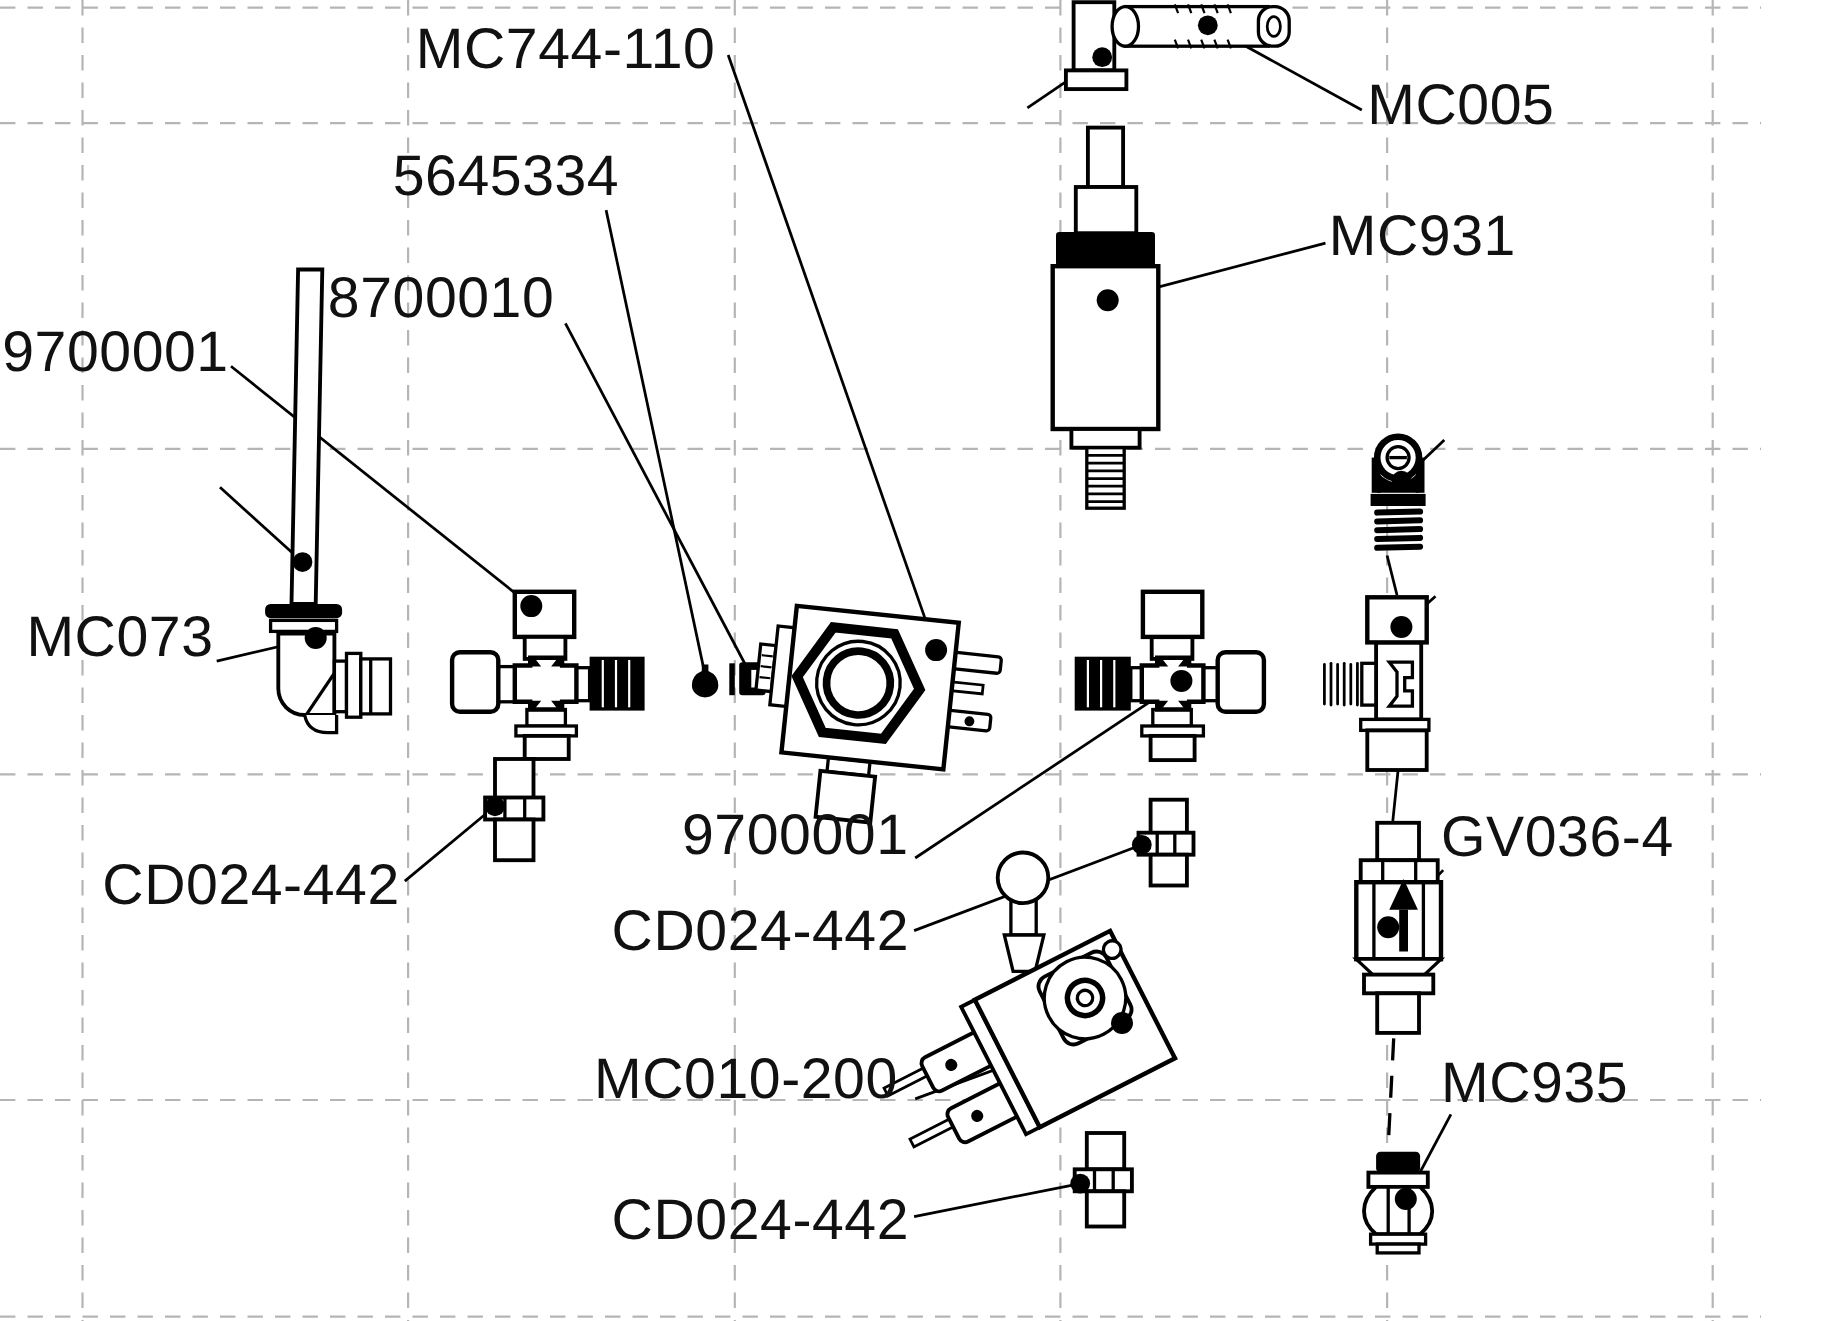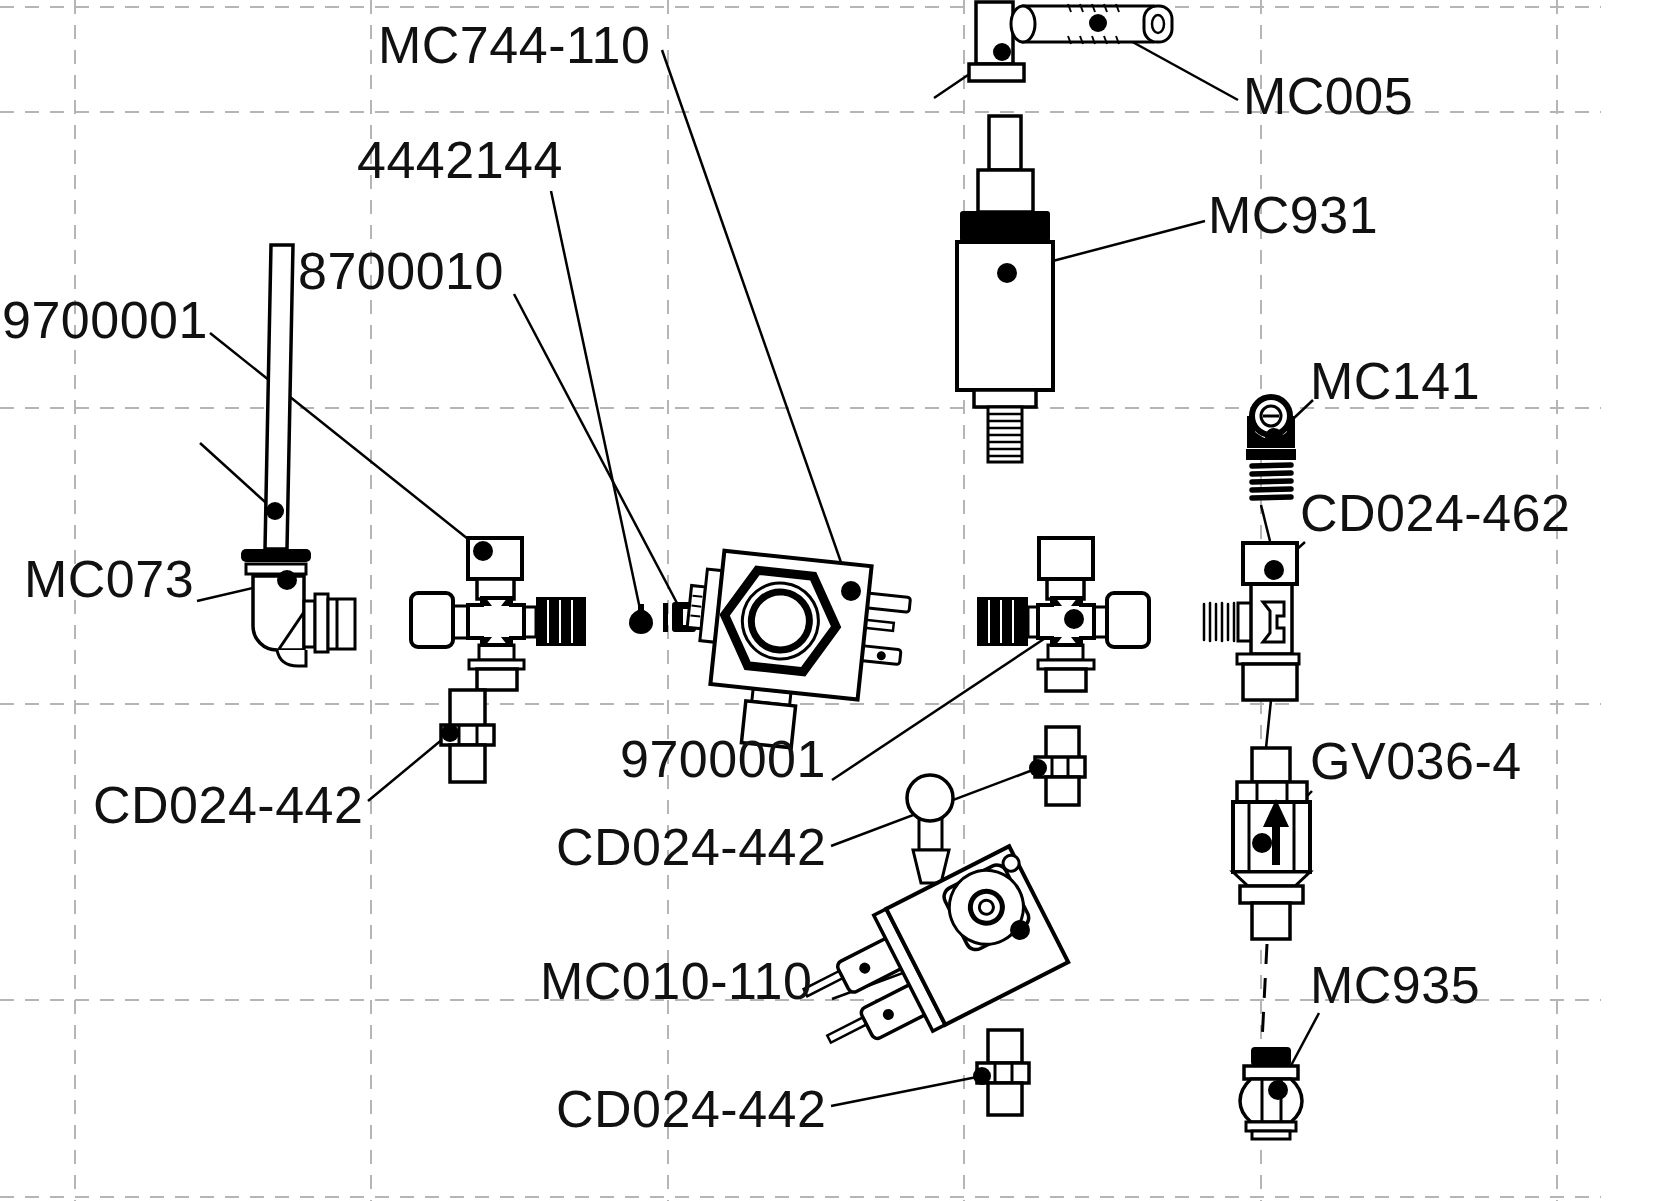--- a/index.html
+++ b/index.html
@@ -300,28 +300,26 @@
     <circle cx="1038" cy="768" r="9"></circle>
     <circle cx="1262" cy="843" r="10"></circle>
     <circle cx="1020" cy="930" r="10"></circle>
     <circle cx="1278" cy="1090" r="10"></circle>
     <circle cx="982" cy="1076" r="9"></circle>
   </g>
 </svg>
 
 <div class="lbl" style="left:378px;top:18px">MC744-110</div>
 <div class="lbl" style="left:1243px;top:69px">MC005</div>
-<div class="lbl" style="left:357px;top:133px">4442144</div>
+<div class="lbl" style="left:357px;top:133px">5645334</div>
 <div class="lbl" style="left:298px;top:244px">8700010</div>
 <div class="lbl" style="left:2px;top:293px">9700001</div>
 <div class="lbl" style="left:1208px;top:188px">MC931</div>
-<div class="lbl" style="left:1310px;top:354px">MC141</div>
 <div class="lbl" style="left:24px;top:552px">MC073</div>
-<div class="lbl" style="left:1300px;top:486px">CD024-462</div>
 <div class="lbl" style="left:93px;top:778px">CD024-442</div>
 <div class="lbl" style="left:620px;top:732px">9700001</div>
 <div class="lbl" style="left:556px;top:820px">CD024-442</div>
 <div class="lbl" style="left:1310px;top:734px">GV036-4</div>
-<div class="lbl" style="left:540px;top:954px">MC010-110</div>
+<div class="lbl" style="left:540px;top:954px">MC010-200</div>
 <div class="lbl" style="left:1310px;top:958px">MC935</div>
 <div class="lbl" style="left:556px;top:1082px">CD024-442</div>
 
 </div>
 
 </body></html>

